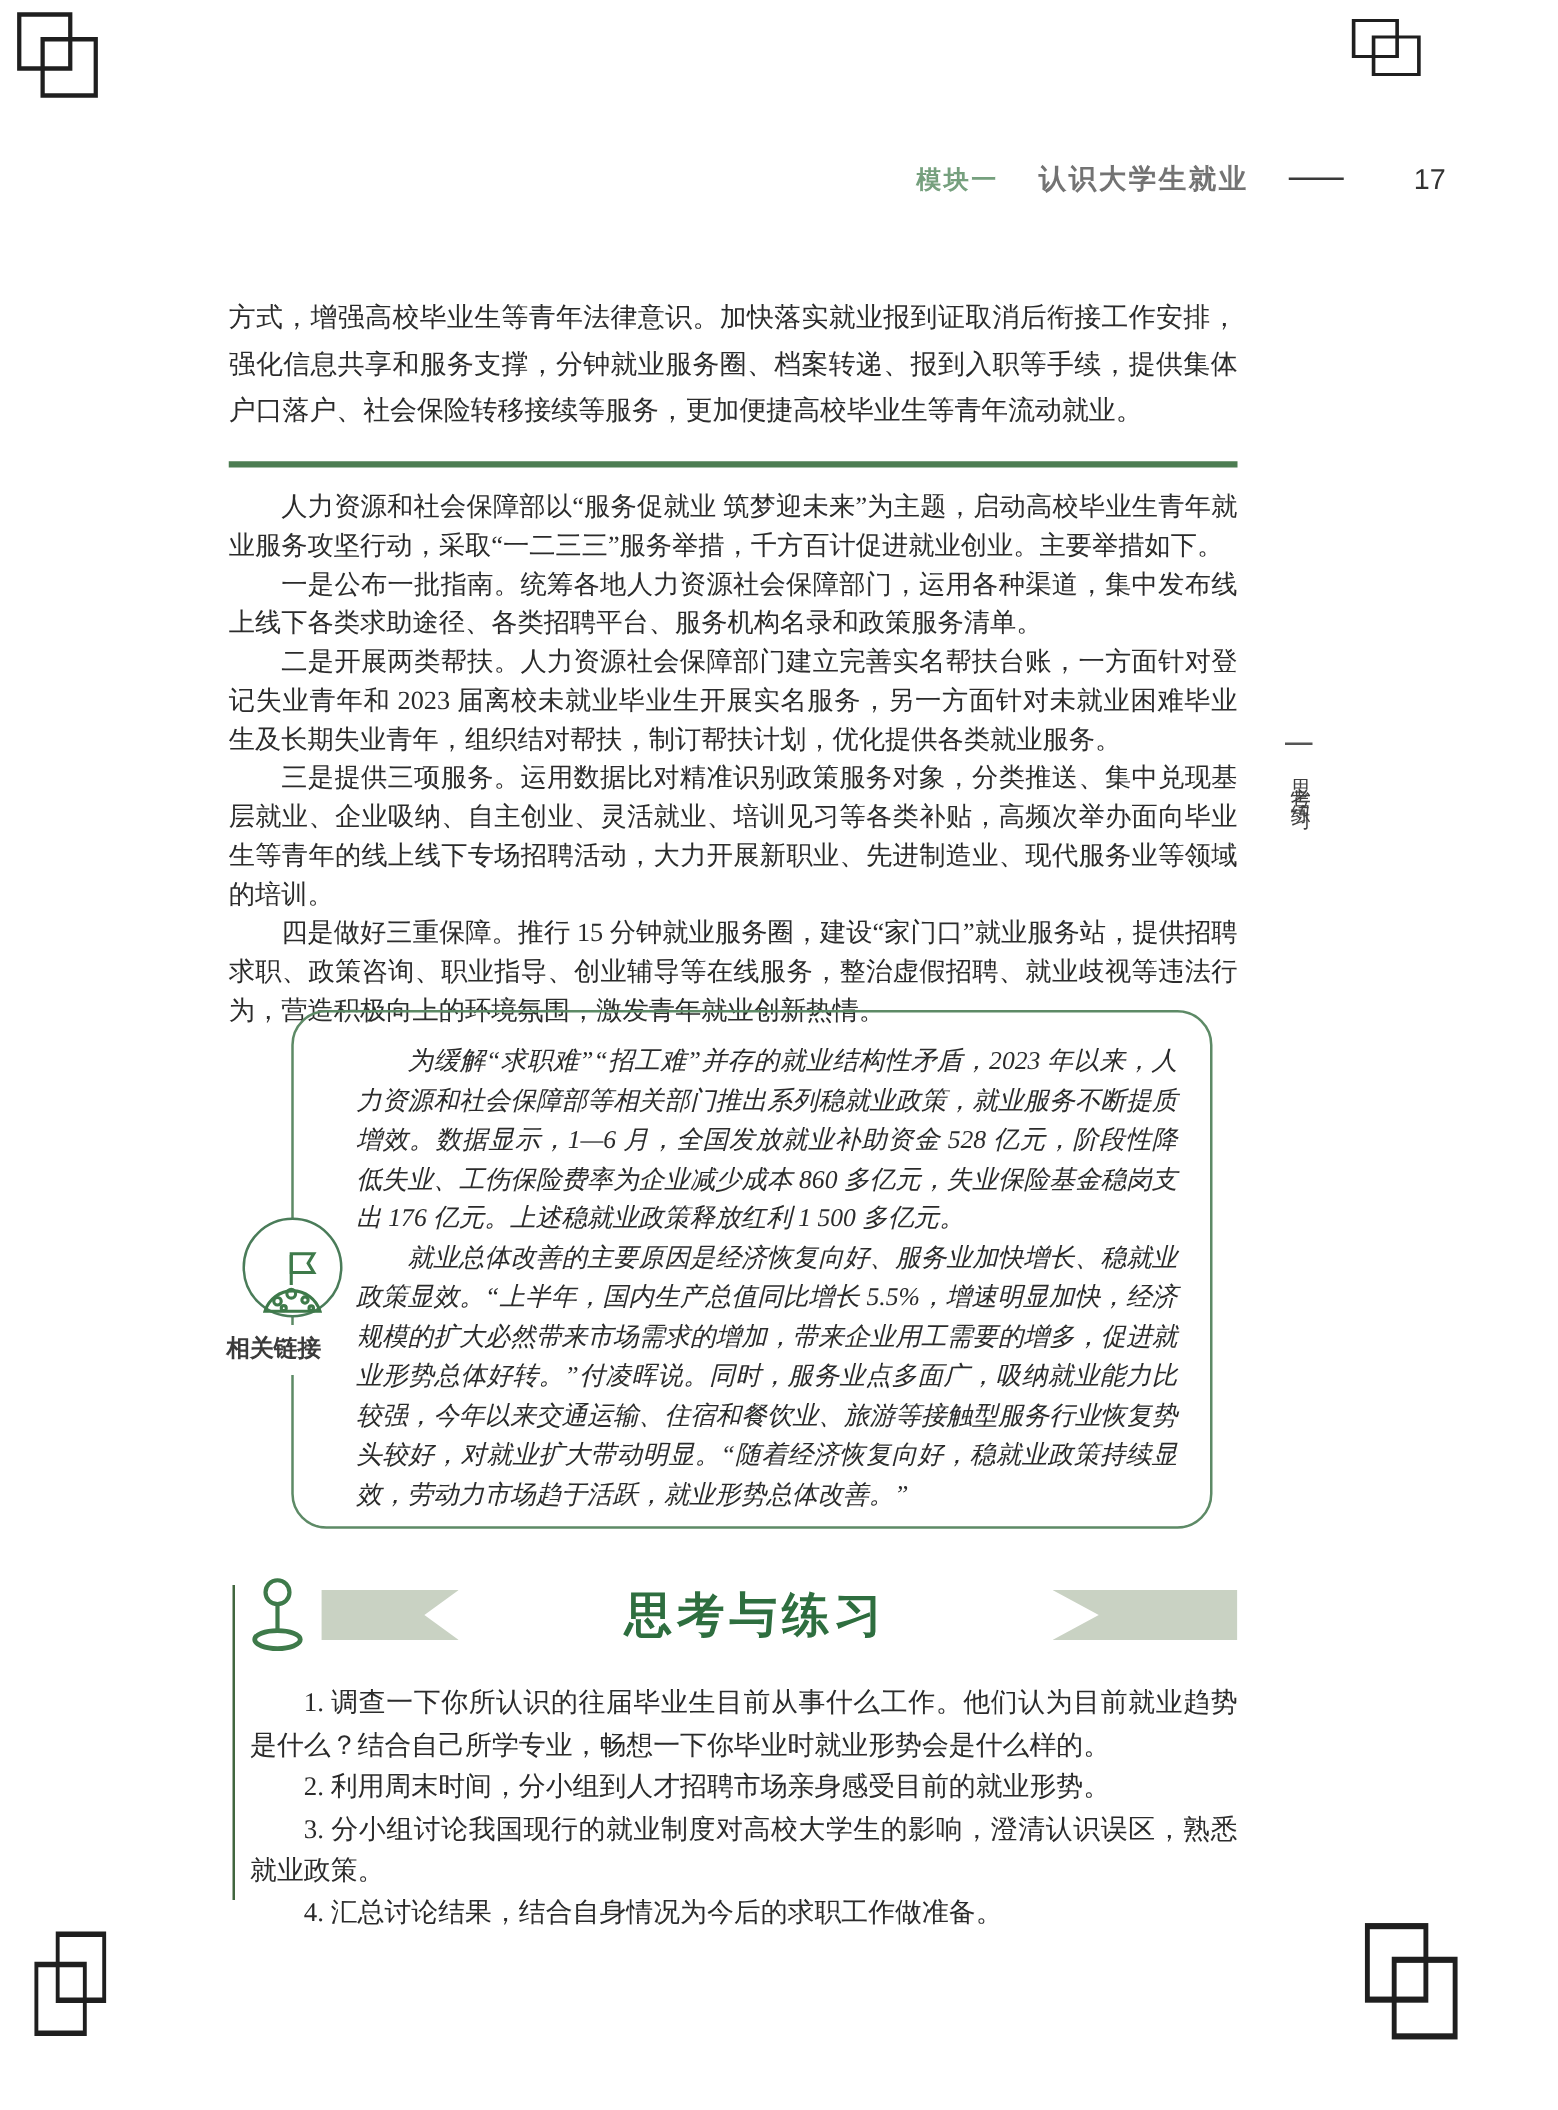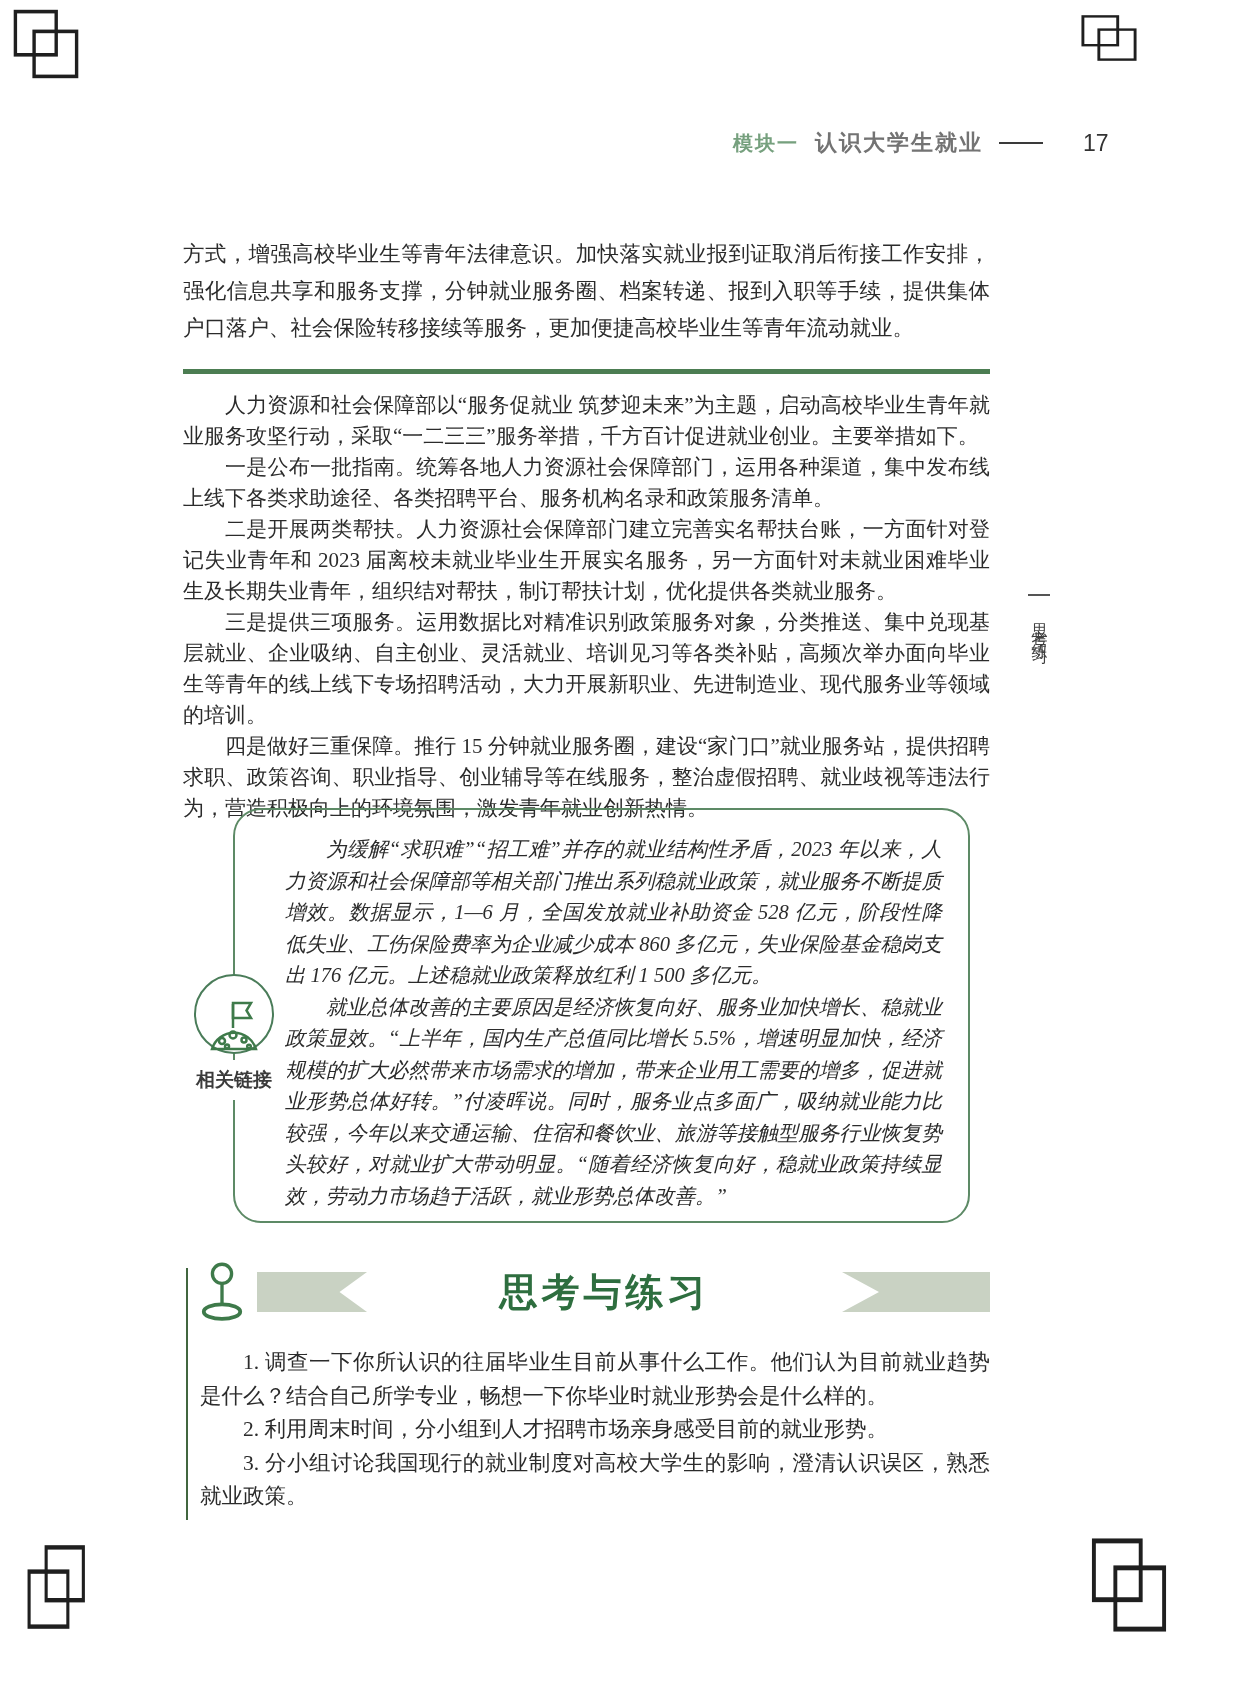--- a/index.html
+++ b/index.html
@@ -11,21 +11,21 @@
   
   .cropmark { position:absolute; }
   .cropmark svg { display:block; width:100%; height:100%; }
   .cm-tl { left:12px;  top:8px;    width:68px; height:72px; }
   .cm-tr { left:1080px;top:14px;   width:58px; height:48px; }
   .cm-bl { left:26px;  top:1543px; width:62px; height:88px; }
   .cm-br { left:1090px;top:1536px; width:78px; height:98px; }
   
   .header-row {
     position:absolute; top:128px; left:733px; display:flex; align-items:center;
-    gap:16px; font-family:"Liberation Sans","DejaVu Sans",sans-serif; white-space:nowrap;
+    gap:32px; font-family:"Liberation Sans","DejaVu Sans",sans-serif; white-space:nowrap;
   }
   .module-label { color:#76a07e; font-size:20px; font-weight:600; letter-spacing:2px; }
   .chapter-title { color:#737373; font-size:22px; font-weight:800; letter-spacing:2px; }
   .header-dash { width:44px; height:2px; background:#3a3a3a; }
   .page-number { color:#333; font-size:23px; margin-left:24px; }
   
   .side-tab { position:absolute; left:1028px; top:594px; display:flex; flex-direction:column; align-items:center; gap:14px; }
   .side-dash { width:22px; height:2px; background:#555; }
   .side-text {
     writing-mode:vertical-rl; font-size:16px; letter-spacing:7px; color:#3f3f3f;
@@ -45,21 +45,21 @@
     padding:24px 26px 18px 50px;
     font-style:italic; font-size:20.5px; line-height:31.5px; text-align:justify;
   }
   .linkbox p { margin:0; text-indent:2em; }
   .link-icon-circle {
     position:absolute; left:-41px; top:164px; width:80px; height:80px;
     box-sizing:border-box; background:#fff; border:2px solid #4a7c59; border-radius:50%;
     display:flex; align-items:flex-end; justify-content:center;
   }
   .link-label {
-    position:absolute; left:-54px; top:250px; width:106px; text-align:center;
+    position:absolute; left:-54px; top:250px; width:106px; text-align:left;
     background:#fff; font-style:normal; font-weight:bold; font-size:19px; color:#3b3b3b;
     font-family:"Liberation Sans","DejaVu Sans",sans-serif; padding:4px 0;
   }
   
   .banner { position:absolute; left:183px; top:1260px; width:807px; height:64px; display:flex; align-items:center; }
   .pin { width:46px; height:62px; margin-left:16px; flex:0 0 auto; }
   .ribbon { height:40px; background:#c9d2c3; flex:0 0 auto; }
   .ribbon-left  { width:110px; margin-left:12px; clip-path:polygon(0 0,100% 0,75% 50%,100% 100%,0 100%); }
   .ribbon-right { width:148px; clip-path:polygon(0 0,100% 0,100% 100%,0 100%,25% 50%); }
   .banner-spacer { flex:1; }
@@ -169,15 +169,16 @@
     <span class="banner-spacer"></span>
     <span class="ribbon ribbon-right"></span>
   </div>
 
   <div class="section-line"></div>
 
   <div class="questions">
     <p>1. 调查一下你所认识的往届毕业生目前从事什么工作。他们认为目前就业趋势是什么？结合自己所学专业，畅想一下你毕业时就业形势会是什么样的。</p>
     <p>2. 利用周末时间，分小组到人才招聘市场亲身感受目前的就业形势。</p>
     <p>3. 分小组讨论我国现行的就业制度对高校大学生的影响，澄清认识误区，熟悉就业政策。</p>
+    <p>4. 汇总讨论结果，结合自身情况为今后的求职工作做准备。</p>
   </div>
 
 </div>
 
 </body></html>

